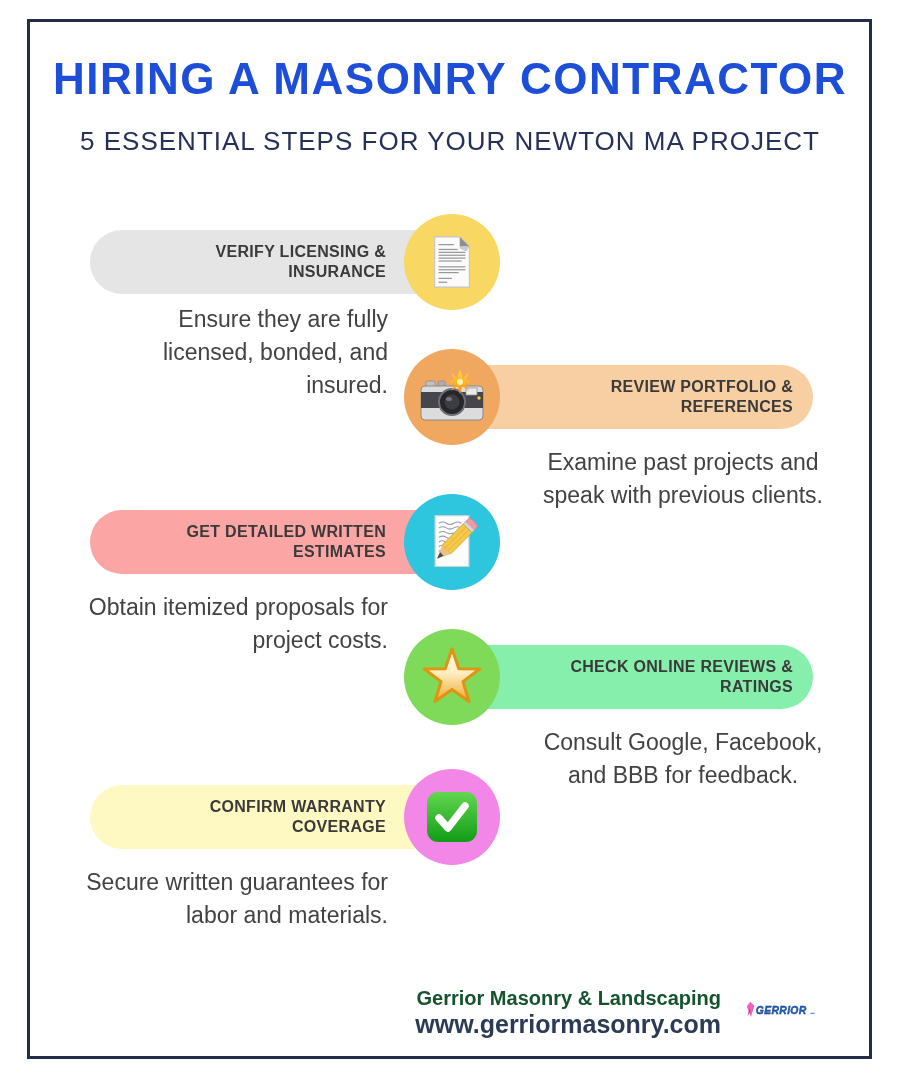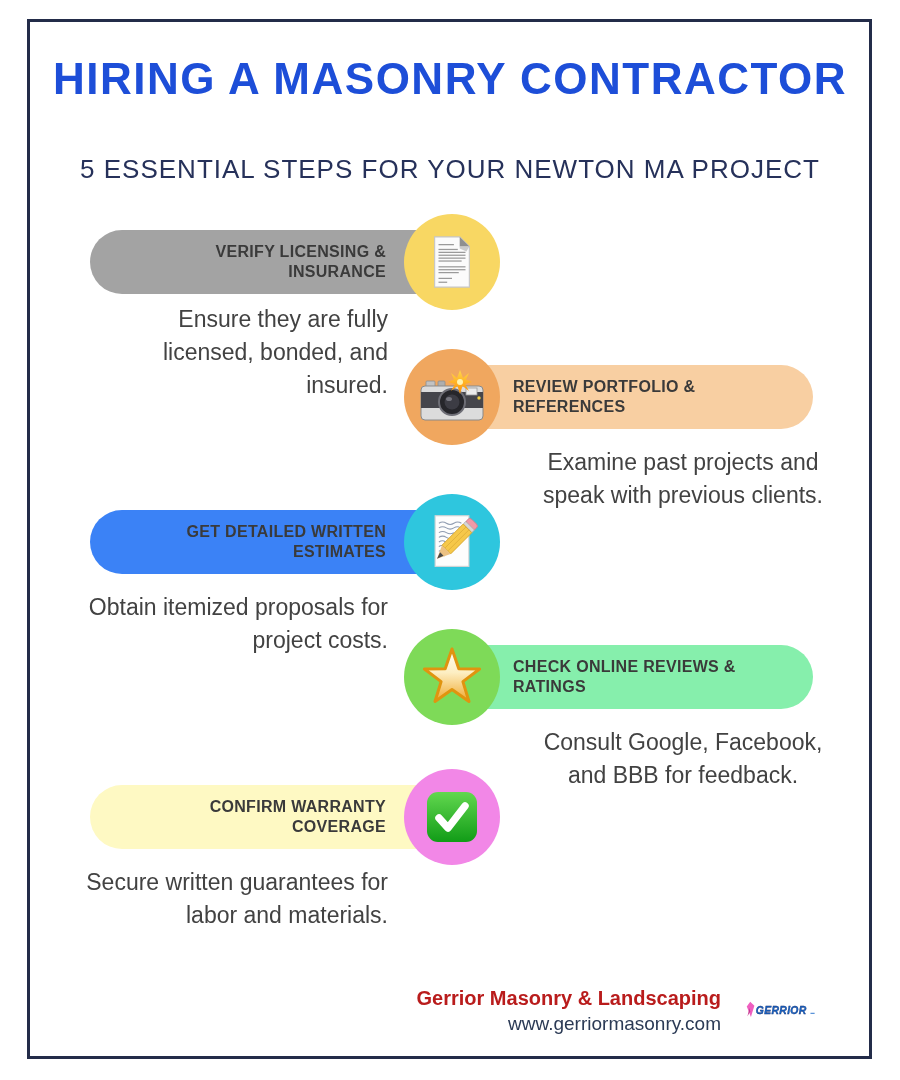--- a/index.html
+++ b/index.html
@@ -10,66 +10,66 @@
   .frame{
     position:absolute;left:27px;top:19px;width:839px;height:1034px;
     border:3px solid #232C49;pointer-events:none;
   }
   .title{
     position:absolute;left:0;top:55px;width:900px;text-align:center;
     font-size:44px;font-weight:700;letter-spacing:1.5px;color:#26315A;line-height:48px;
   }
   .subtitle{
     position:absolute;left:0;top:126px;width:900px;text-align:center;
-    font-size:26px;font-weight:400;letter-spacing:1px;color:#26315A;line-height:30px;margin-top:28px;
+    font-size:26px;font-weight:400;letter-spacing:1px;color:#26315A;line-height:30px;
   }
   .pill{
     position:absolute;height:64px;border-radius:32px;display:flex;align-items:center;
   }
   .pill-label{
     width:100%;font-size:16px;font-weight:700;letter-spacing:0.3px;color:#3A3A3A;
     line-height:20px;white-space:pre-line;
   }
   .pill-left{left:90px;width:372px;}
   .pill-left .pill-label{text-align:right;padding-right:76px;padding-left:24px;}
   .pill-right{left:443px;width:370px;}
-  .pill-right .pill-label{text-align:left;padding-left:70px;padding-right:20px;}
+  .pill-right .pill-label{text-align:right;padding-left:70px;padding-right:20px;}
   .circle{
     position:absolute;left:404px;width:96px;height:96px;border-radius:50%;
     display:flex;align-items:center;justify-content:center;
   }
   .desc{
     position:absolute;font-size:23px;color:#424242;line-height:33px;white-space:pre-line;
   }
   .desc-right{right:512px;text-align:right;width:380px;}
   .desc-left{left:513px;text-align:center;width:340px;}
   
   .p1{top:230px;} .c1{top:214px;} .d1{top:303px;}
   .p2{top:365px;} .c2{top:349px;} .d2{top:446px;}
   .p3{top:510px;} .c3{top:494px;} .d3{top:591px;}
   .p4{top:645px;} .c4{top:629px;} .d4{top:726px;}
   .p5{top:785px;} .c5{top:769px;} .d5{top:866px;}
   .footer-text{
     position:absolute;right:179px;top:985px;text-align:right;color:#26315A;
   }
   .footer-company{font-size:20px;font-weight:700;line-height:26px;}
-  .footer-website{font-size:19px;font-weight:400;line-height:26px;color:#2B3A55;}
+  .footer-website{font-size:25px;font-weight:700;line-height:26px;color:#2B3A55;}
   .logo{position:absolute;left:744px;top:1000px;width:72px;height:20px;}
 </style>
 </head>
 <body>
 
 <div class="page">
   <div class="frame" style="border-color: rgb(35, 44, 73);"></div>
 
   <div class="title" style="color: #1d4ed8;">HIRING A MASONRY CONTRACTOR</div>
   <div class="subtitle" style="color: rgb(38, 49, 90);">5 ESSENTIAL STEPS FOR YOUR NEWTON MA PROJECT</div>
 
   <div>
-    <div class="pill pill-left p1" style="background-color: #a3a3a3;">
+    <div class="pill pill-left p1" style="background-color: #e5e5e5;">
       <div class="pill-label">VERIFY LICENSING &amp; INSURANCE</div>
     </div>
     <div class="circle c1" style="background-color: rgb(248, 215, 99);">
       <svg width="48" height="54" viewBox="0 0 48 56">
         <polygon points="6,2 32,2 42,12 42,54 6,54" fill="#fbfbfb" stroke="#c6c6c6" stroke-width="1.2"></polygon>
         <polygon points="32,2 42,12 32,12" fill="#8f8f8f"></polygon>
         <polygon points="32,12 42,12 39,17 32,14" fill="#c2c2c2" opacity="0.85"></polygon>
         <g stroke="#9a9a9a" stroke-width="1.3">
           <line x1="10" y1="10" x2="26" y2="10"></line>
           <line x1="10" y1="15" x2="30" y2="15"></line>
@@ -113,21 +113,21 @@
         <ellipse cx="31" cy="31" rx="3" ry="2" fill="#83838d" opacity="0.8"></ellipse>
         <polygon fill="url(#flashG)" points="42,2 45,10 51,5 48,11.5 54,14 47,16 51,23 44.5,18 42,26 39.5,18 33,23 37,16 30,14 36,11.5 33,5 39,10"></polygon>
         <circle cx="42" cy="14" r="3" fill="#fff3b0"></circle>
       </svg>
     </div>
     <div class="desc desc-left d2">Examine past projects and
 speak with previous clients.</div>
   </div>
 
   <div>
-    <div class="pill pill-left p3" style="background-color: #3b82f6;">
+    <div class="pill pill-left p3" style="background-color: #fca5a5;">
       <div class="pill-label">GET DETAILED WRITTEN
 ESTIMATES</div>
     </div>
     <div class="circle c3" style="background-color: rgb(46, 198, 222);">
       <svg width="60" height="60" viewBox="0 0 64 64">
         <rect x="14" y="4" width="36" height="54" fill="#fdfdfd" stroke="#d5d5d5" stroke-width="1.2"></rect>
         <g stroke="#8f9bb0" stroke-width="1.1" fill="none">
           <path d="M18,12 q4,-2.5 8,0 t8,0 t8,0"></path>
           <path d="M18,17 q4,-2.5 8,0 t8,0 t7,0"></path>
           <path d="M18,22 q4,-2.5 8,0 t8,0"></path>
@@ -187,21 +187,21 @@
         </defs>
         <rect x="3" y="3" width="50" height="50" rx="11" fill="url(#chkG)"></rect>
         <path d="M15,29 L24,39 L41,17" fill="none" stroke="#ffffff" stroke-width="7.5" stroke-linecap="round" stroke-linejoin="round"></path>
       </svg>
     </div>
     <div class="desc desc-right d5">Secure written guarantees for
 labor and materials.</div>
   </div>
 
   <div class="footer-text">
-    <div class="footer-company" style="color: #b91c1c;">Gerrior Masonry &amp; Landscaping</div>
+    <div class="footer-company" style="color: #14532d;">Gerrior Masonry &amp; Landscaping</div>
     <div class="footer-website">www.gerriormasonry.com</div>
   </div>
   <svg class="logo" viewBox="0 0 104 26">
     <polygon points="9,1 15,7 10,23 4,8" fill="#ef5fc0"></polygon>
     <polygon points="8,10 5,22 9,15" fill="#c4388f"></polygon>
     <text x="17" y="19" font-family="Liberation Sans, sans-serif" font-size="15" font-style="italic" font-weight="bold" letter-spacing="0.5" fill="#1668c9" stroke="#15296b" stroke-width="0.5">GERRIOR</text>
     <rect x="96" y="17" width="6" height="1.6" fill="#1668c9" opacity="0.8"></rect>
   </svg>
 </div>
 

